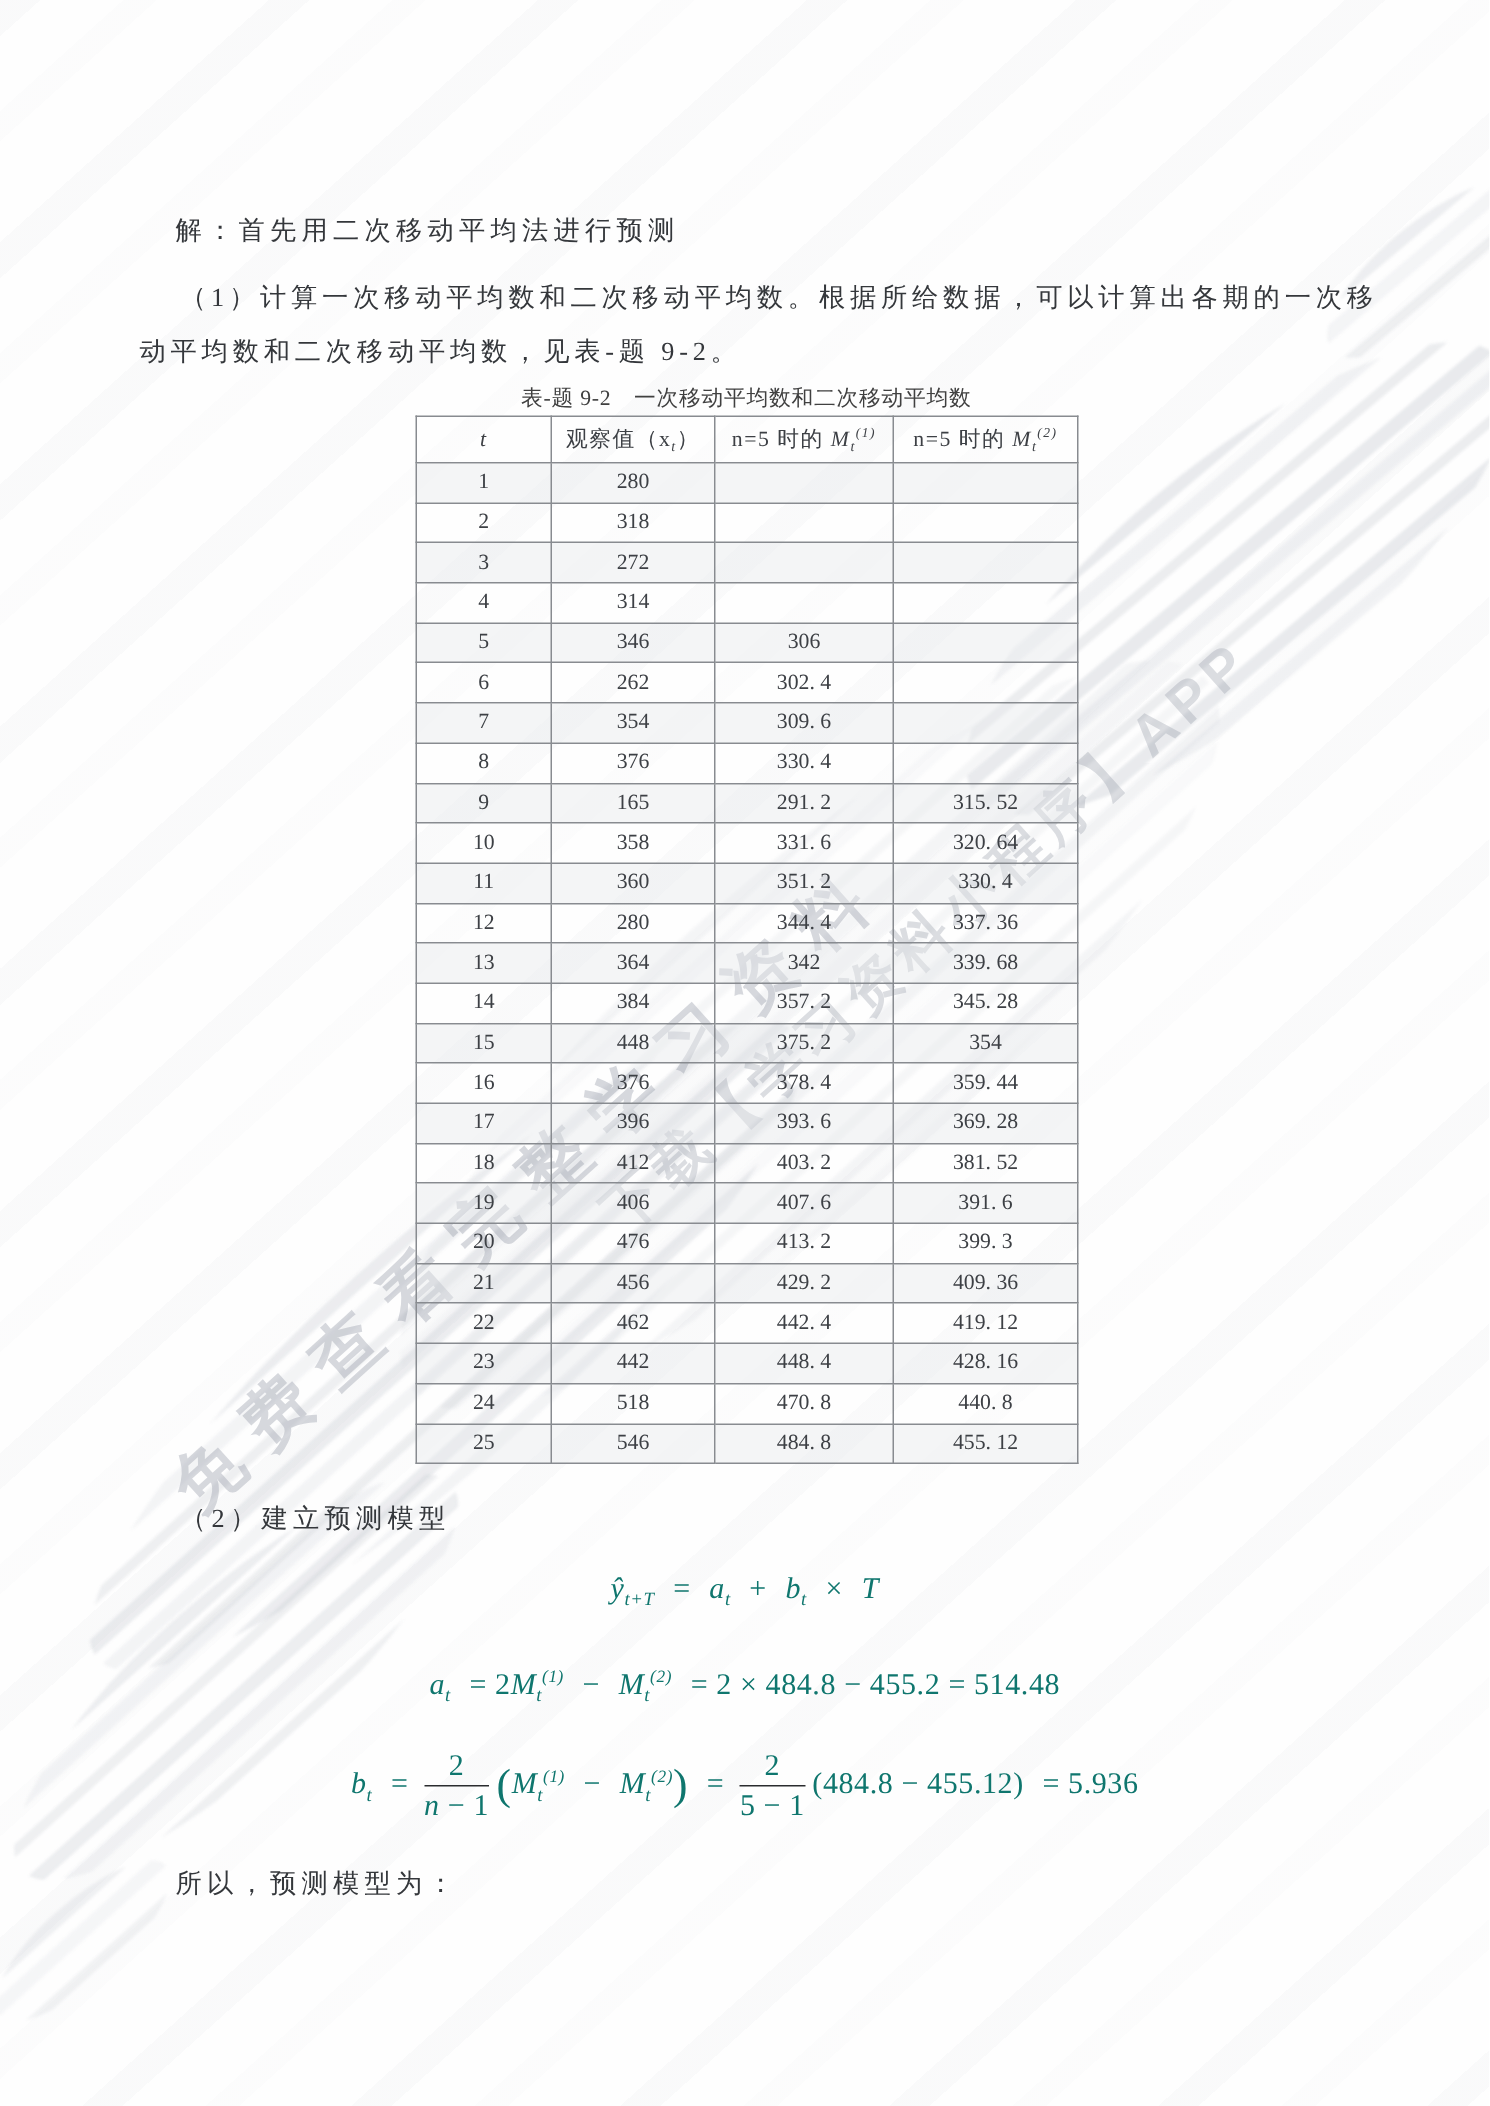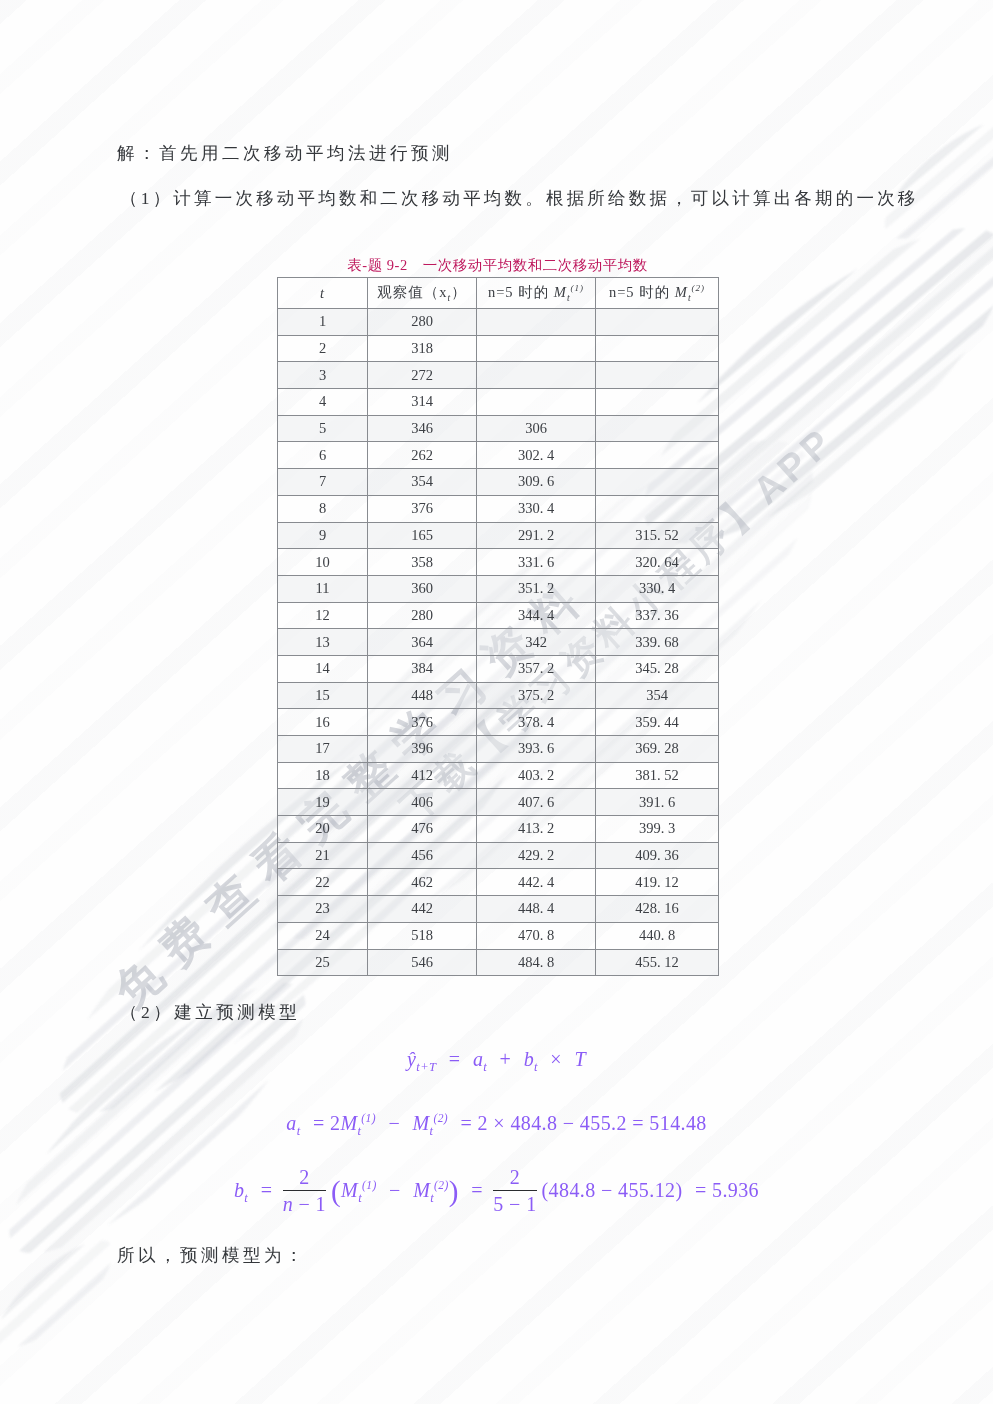--- a/index.html
+++ b/index.html
@@ -52,21 +52,21 @@
   .content{position:absolute;inset:0;z-index:3;}
   .line{position:absolute;white-space:nowrap;font-size:17.5px;letter-spacing:3.5px;}
   .p-intro       {left:117px;top:122px;margin-top:19px;}
   .p-step1-l1    {left:120px;top:186px;letter-spacing:3.2px;}
   .p-step1-l2    {left:93px; top:222px;letter-spacing:3.2px;}
   .p-step2       {left:120px;top:1000px;}
   .p-conclusion  {left:117px;top:1243px;}
   
   .tbl-title{
     position:absolute;left:277px;top:256px;width:441px;
-    text-align:center;font-size:14.5px;letter-spacing:0.5px;color:#be185d;
+    text-align:center;font-size:14.5px;letter-spacing:0.5px;color:#404040;
     white-space:nowrap;
   }
   table.mavg{
     position:absolute;left:277px;top:277px;
     border-collapse:collapse;table-layout:fixed;width:441px;
     font-size:14.5px;color:#3d4045;
   }
   table.mavg th,table.mavg td{
     border:1px solid #888b90;
     text-align:center;vertical-align:middle;
@@ -75,21 +75,21 @@
   }
   table.mavg th{height:30px;letter-spacing:1px;}
   table.mavg td{height:25.7px;}
   table.mavg tbody tr:nth-child(odd) td{background:rgba(231,233,236,0.42);}
   .hvar{font-style:italic;}
   .hsub{font-size:9.5px;font-style:italic;}
   .hsup{font-size:9px;font-style:italic;}
   
   .formula{
     position:absolute;left:0;width:993px;text-align:center;
-    font-size:20px;color:#8b5cf6;letter-spacing:0.4px;white-space:nowrap;
+    font-size:20px;color:#0f766e;letter-spacing:0.4px;white-space:nowrap;
   }
   .f1{top:1048px;}
   .f2{top:1112px;}
   .f3{top:1167px;}
   .it{font-style:italic;}
   .formula sub{font-size:12.5px;font-style:italic;}
   .formula sup{font-size:11.5px;font-style:italic;}
   .gap{display:inline-block;width:7px;}
   .frac{display:inline-block;vertical-align:-0.72em;text-align:center;margin:0 5px;line-height:1;}
   .frac .num{display:block;padding:0 9px 3px;border-bottom:1.6px solid #2a2c2f;}
@@ -110,20 +110,21 @@
   <div class="brush brush-lower-left"></div>
   <div class="brush brush-corner-dot"></div>
 
   <div class="wm wm-1">免费查看完整学习资料</div>
   <div class="wm wm-2">下载【学习资料小程序】APP</div>
 
   <div class="content">
 
     <div class="line p-intro">解：首先用二次移动平均法进行预测</div>
     <div class="line p-step1-l1">（1）计算一次移动平均数和二次移动平均数。根据所给数据，可以计算出各期的一次移</div>
+    <div class="line p-step1-l2">动平均数和二次移动平均数，见表-题 9-2。</div>
 
     <div class="tbl-title">表-题 9-2　一次移动平均数和二次移动平均数</div>
 
     <table class="mavg">
       <colgroup>
         <col style="width:90px">
           <col style="width:109px">
           <col style="width:119px">
           <col style="width:123px">
       </colgroup>

